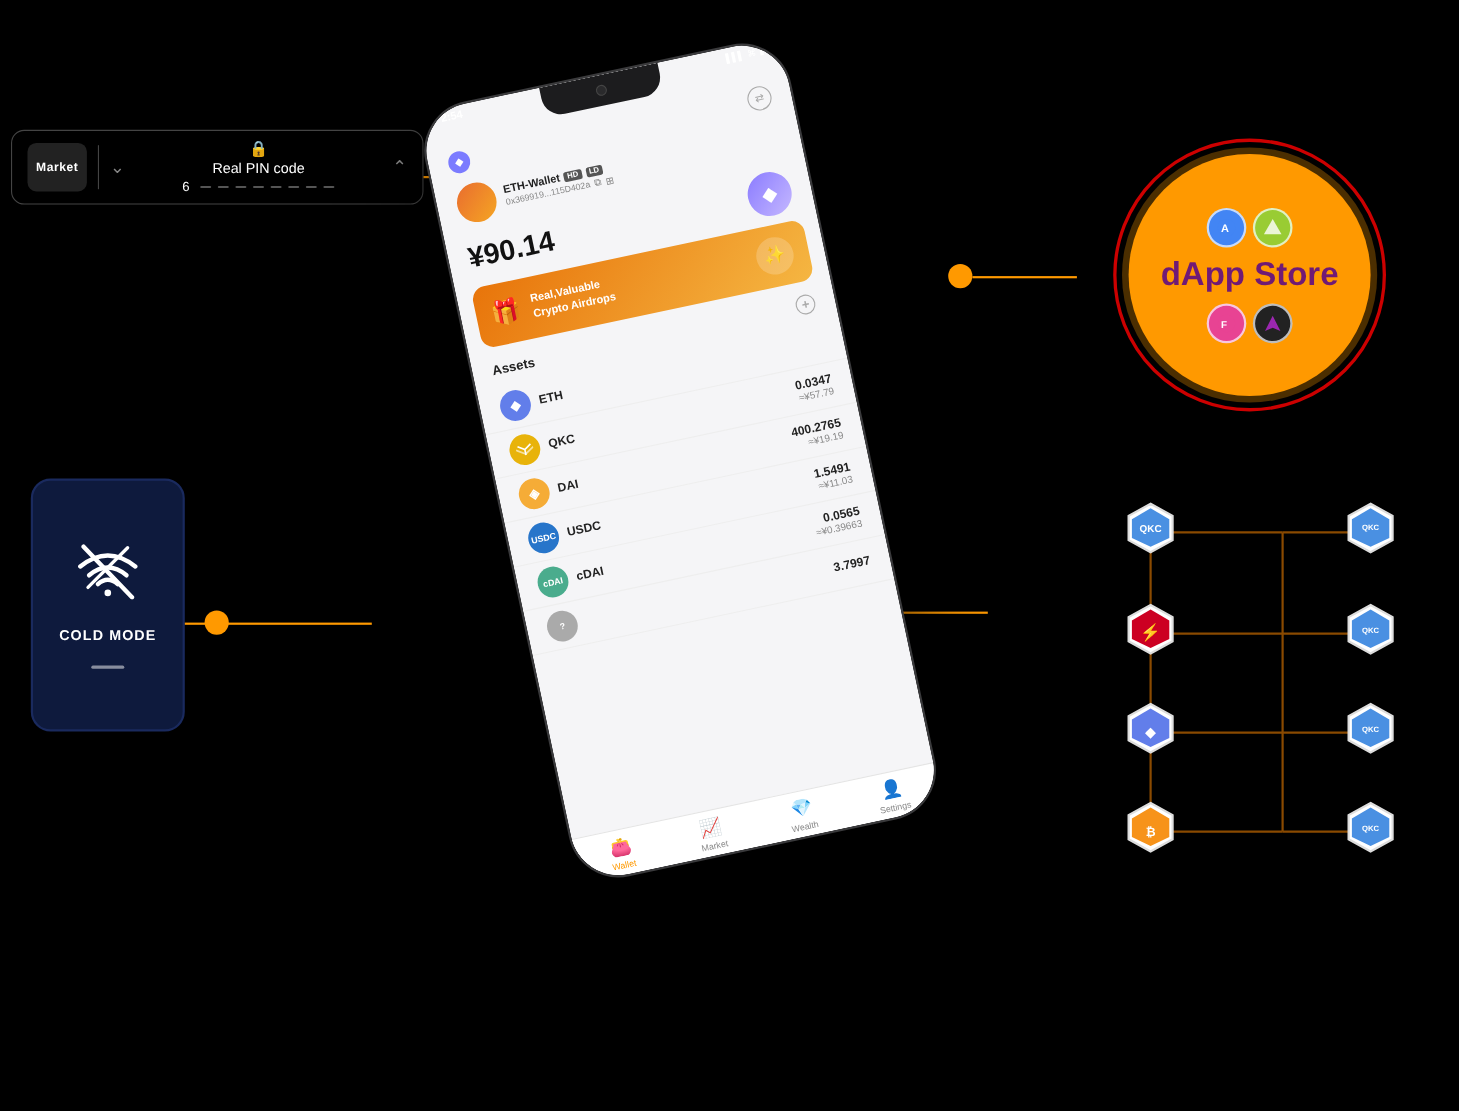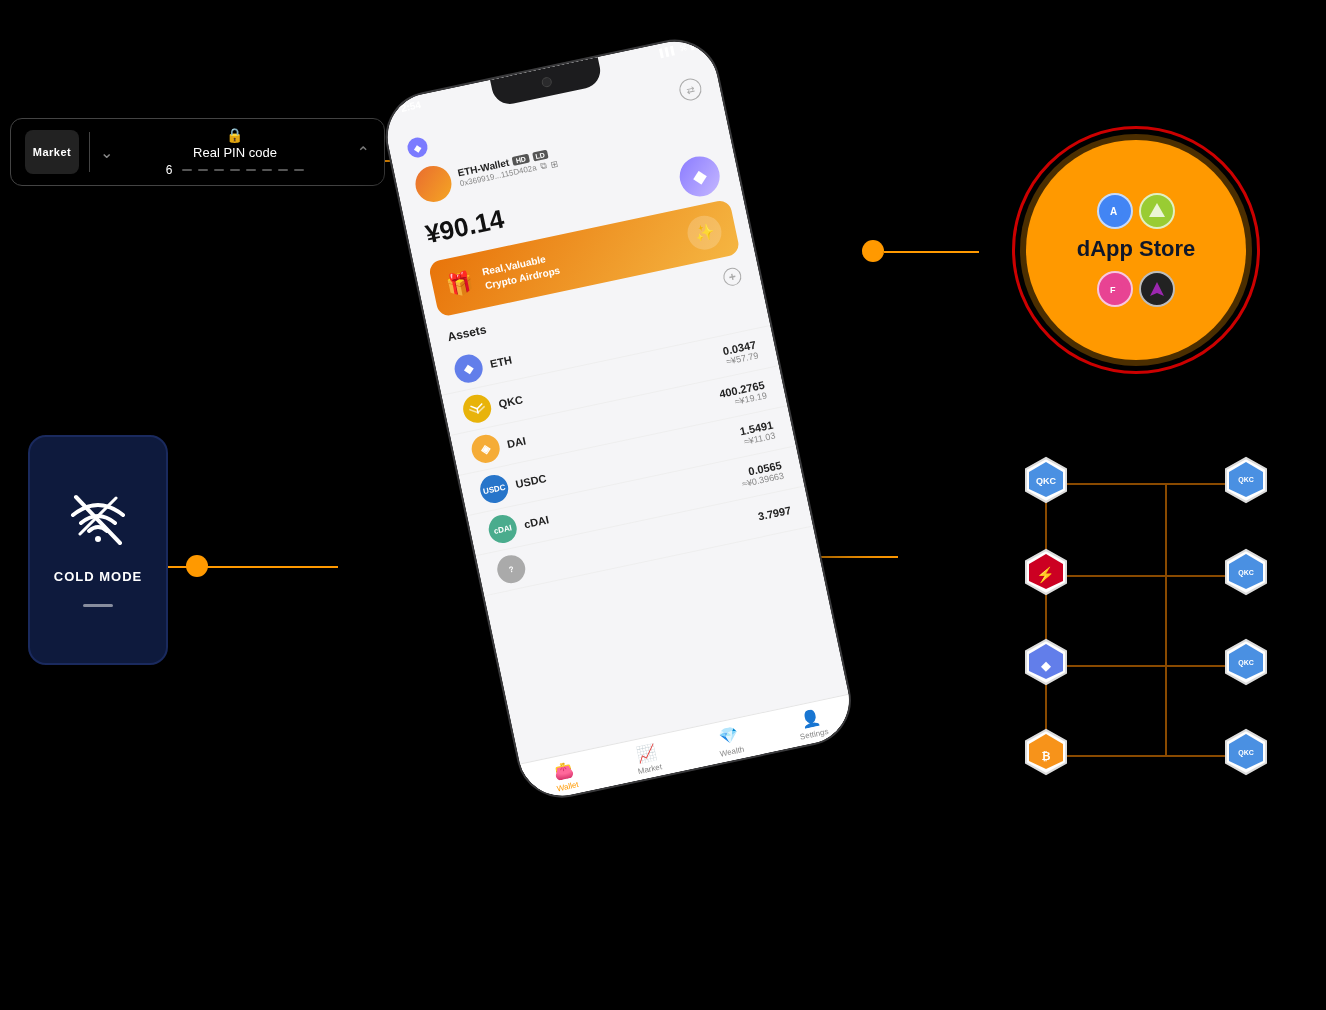--- a/index.html
+++ b/index.html
@@ -460,22 +460,22 @@
       height: 220px;
       background: #f90;
       border-radius: 50%;
       display: flex;
       align-items: center;
       justify-content: center;
       flex-direction: column;
       box-shadow: 0 0 0 6px rgba(249,153,0,0.3);
     }
     .dapp-store-label {
-      color: #0f172a;
-      font-size: 22px;
+      color: #701a75;
+      font-size: 30px;
       font-weight: 800;
       text-align: center;
       line-height: 1.1;
     }
     .dapp-icons-row {
       display: flex;
       gap: 6px;
       margin-top: 10px;
     }
     .dapp-icon-circle {

